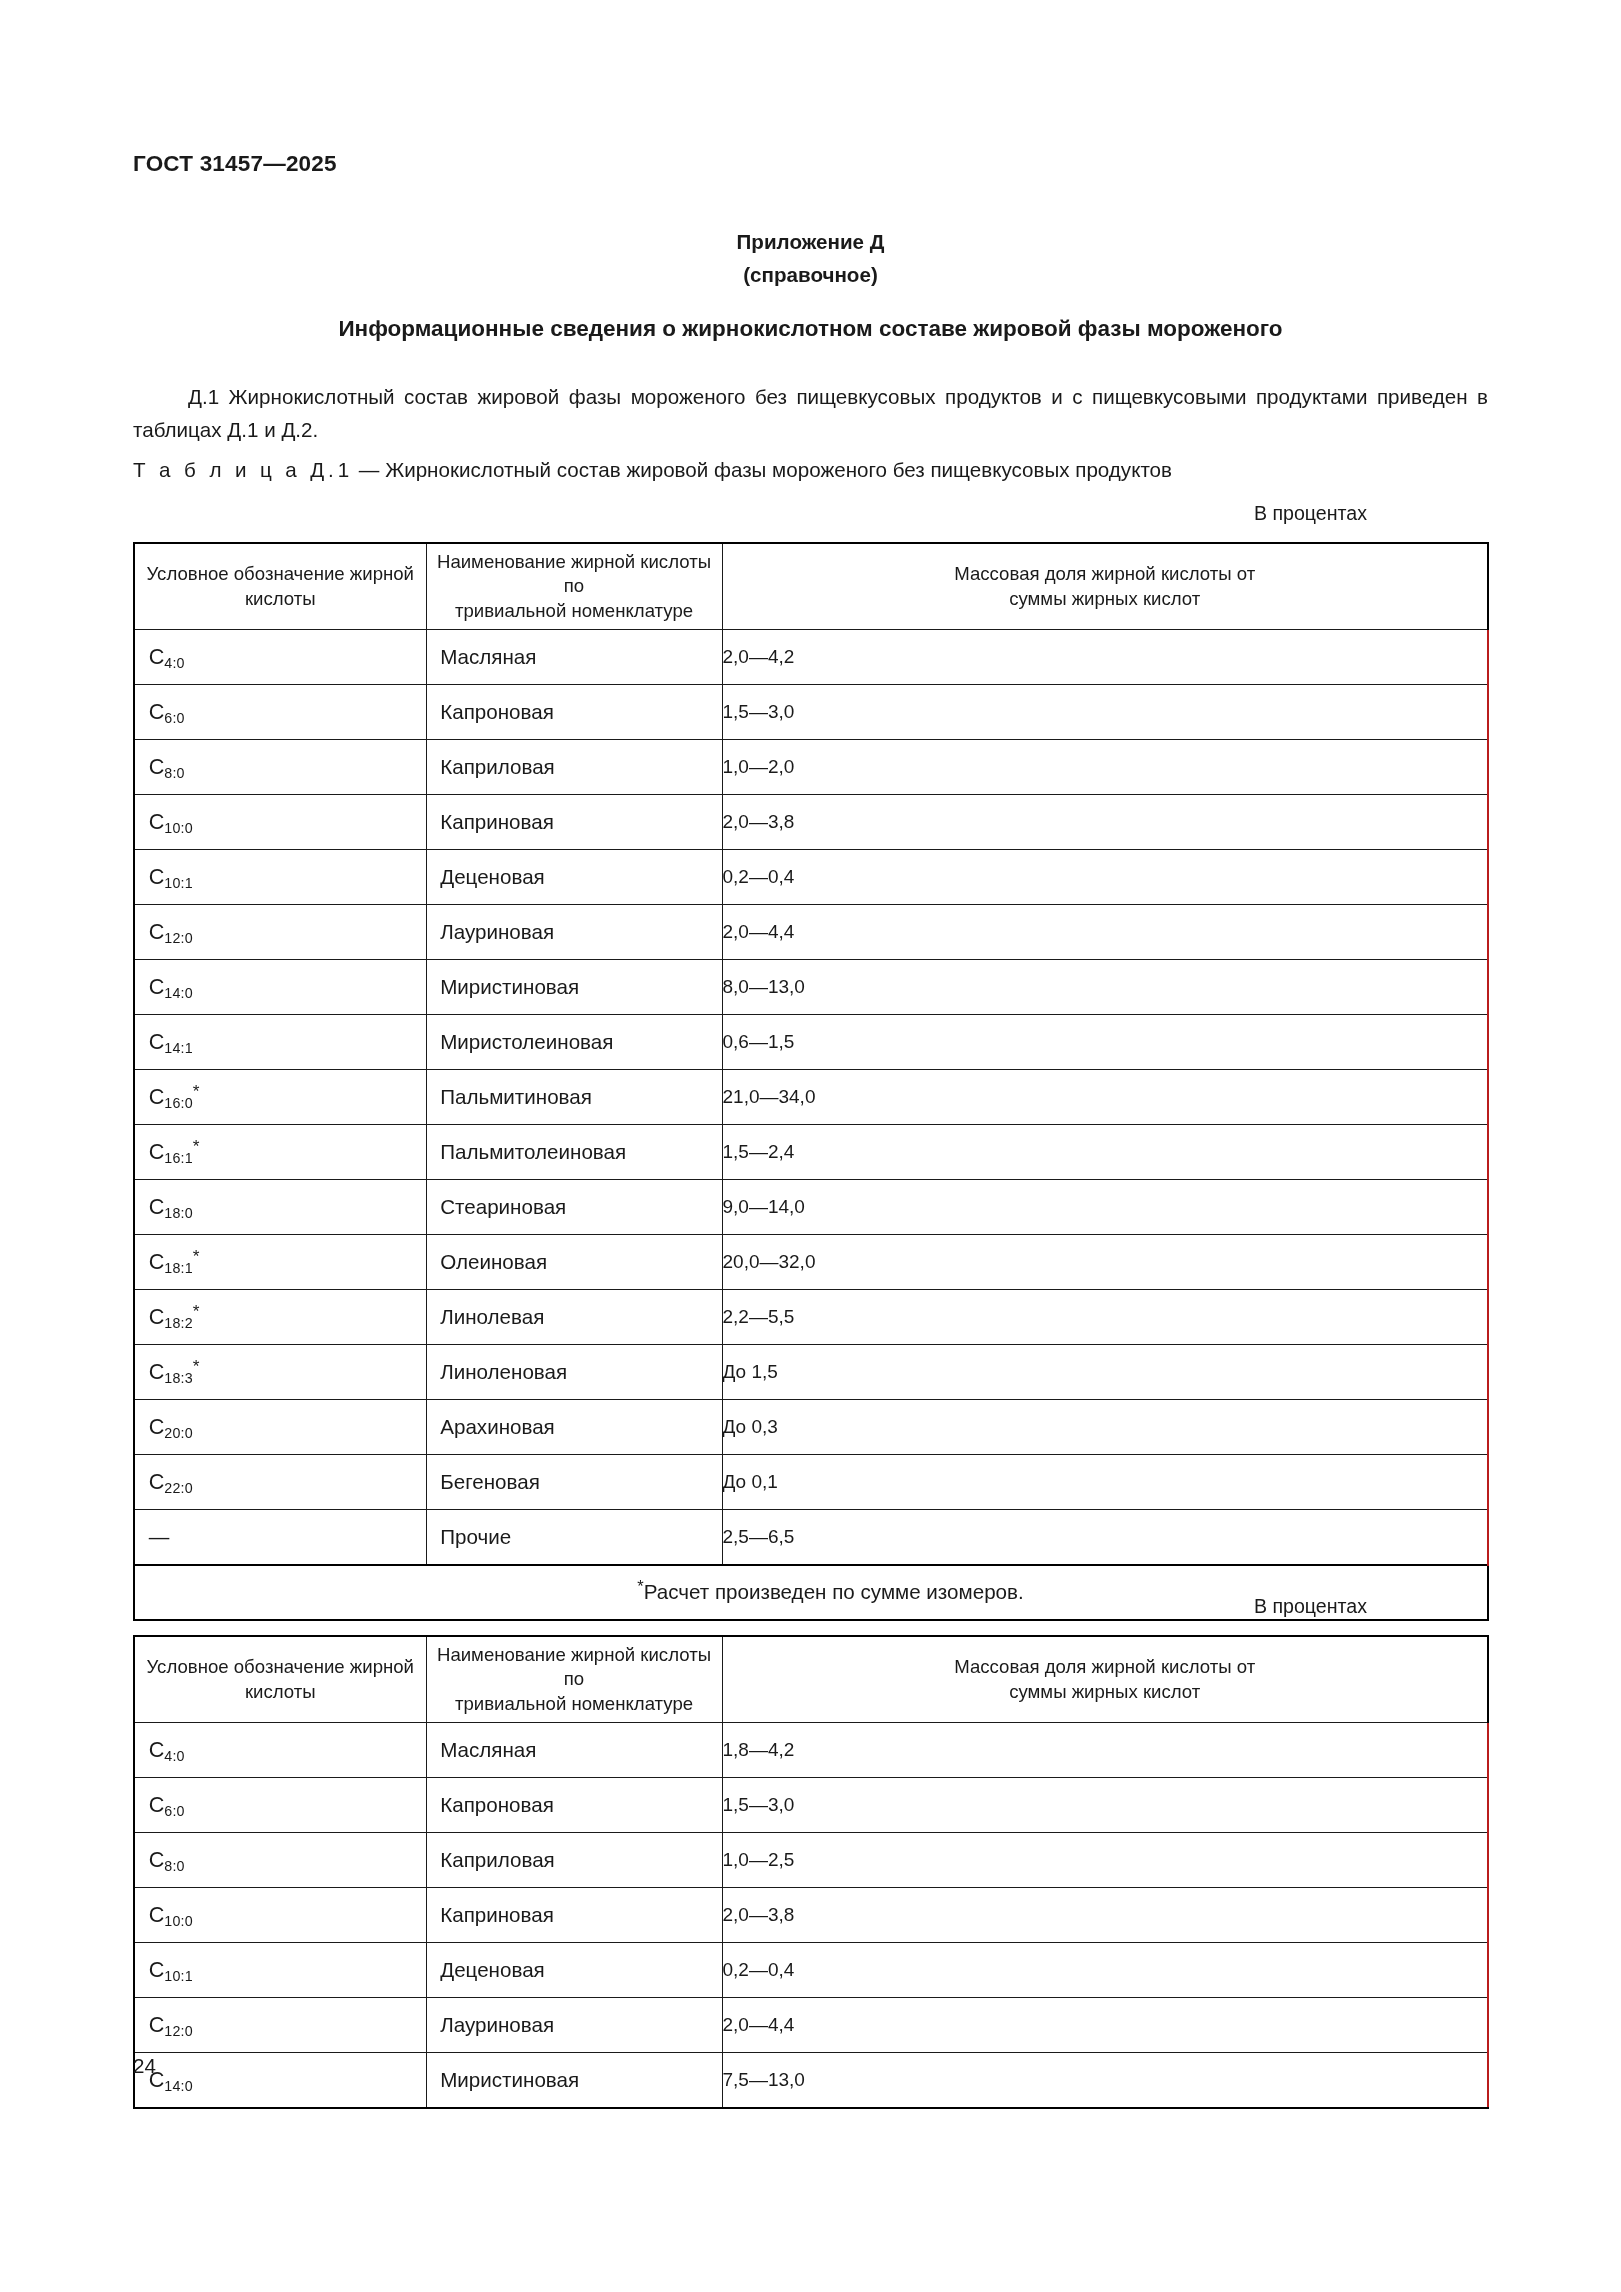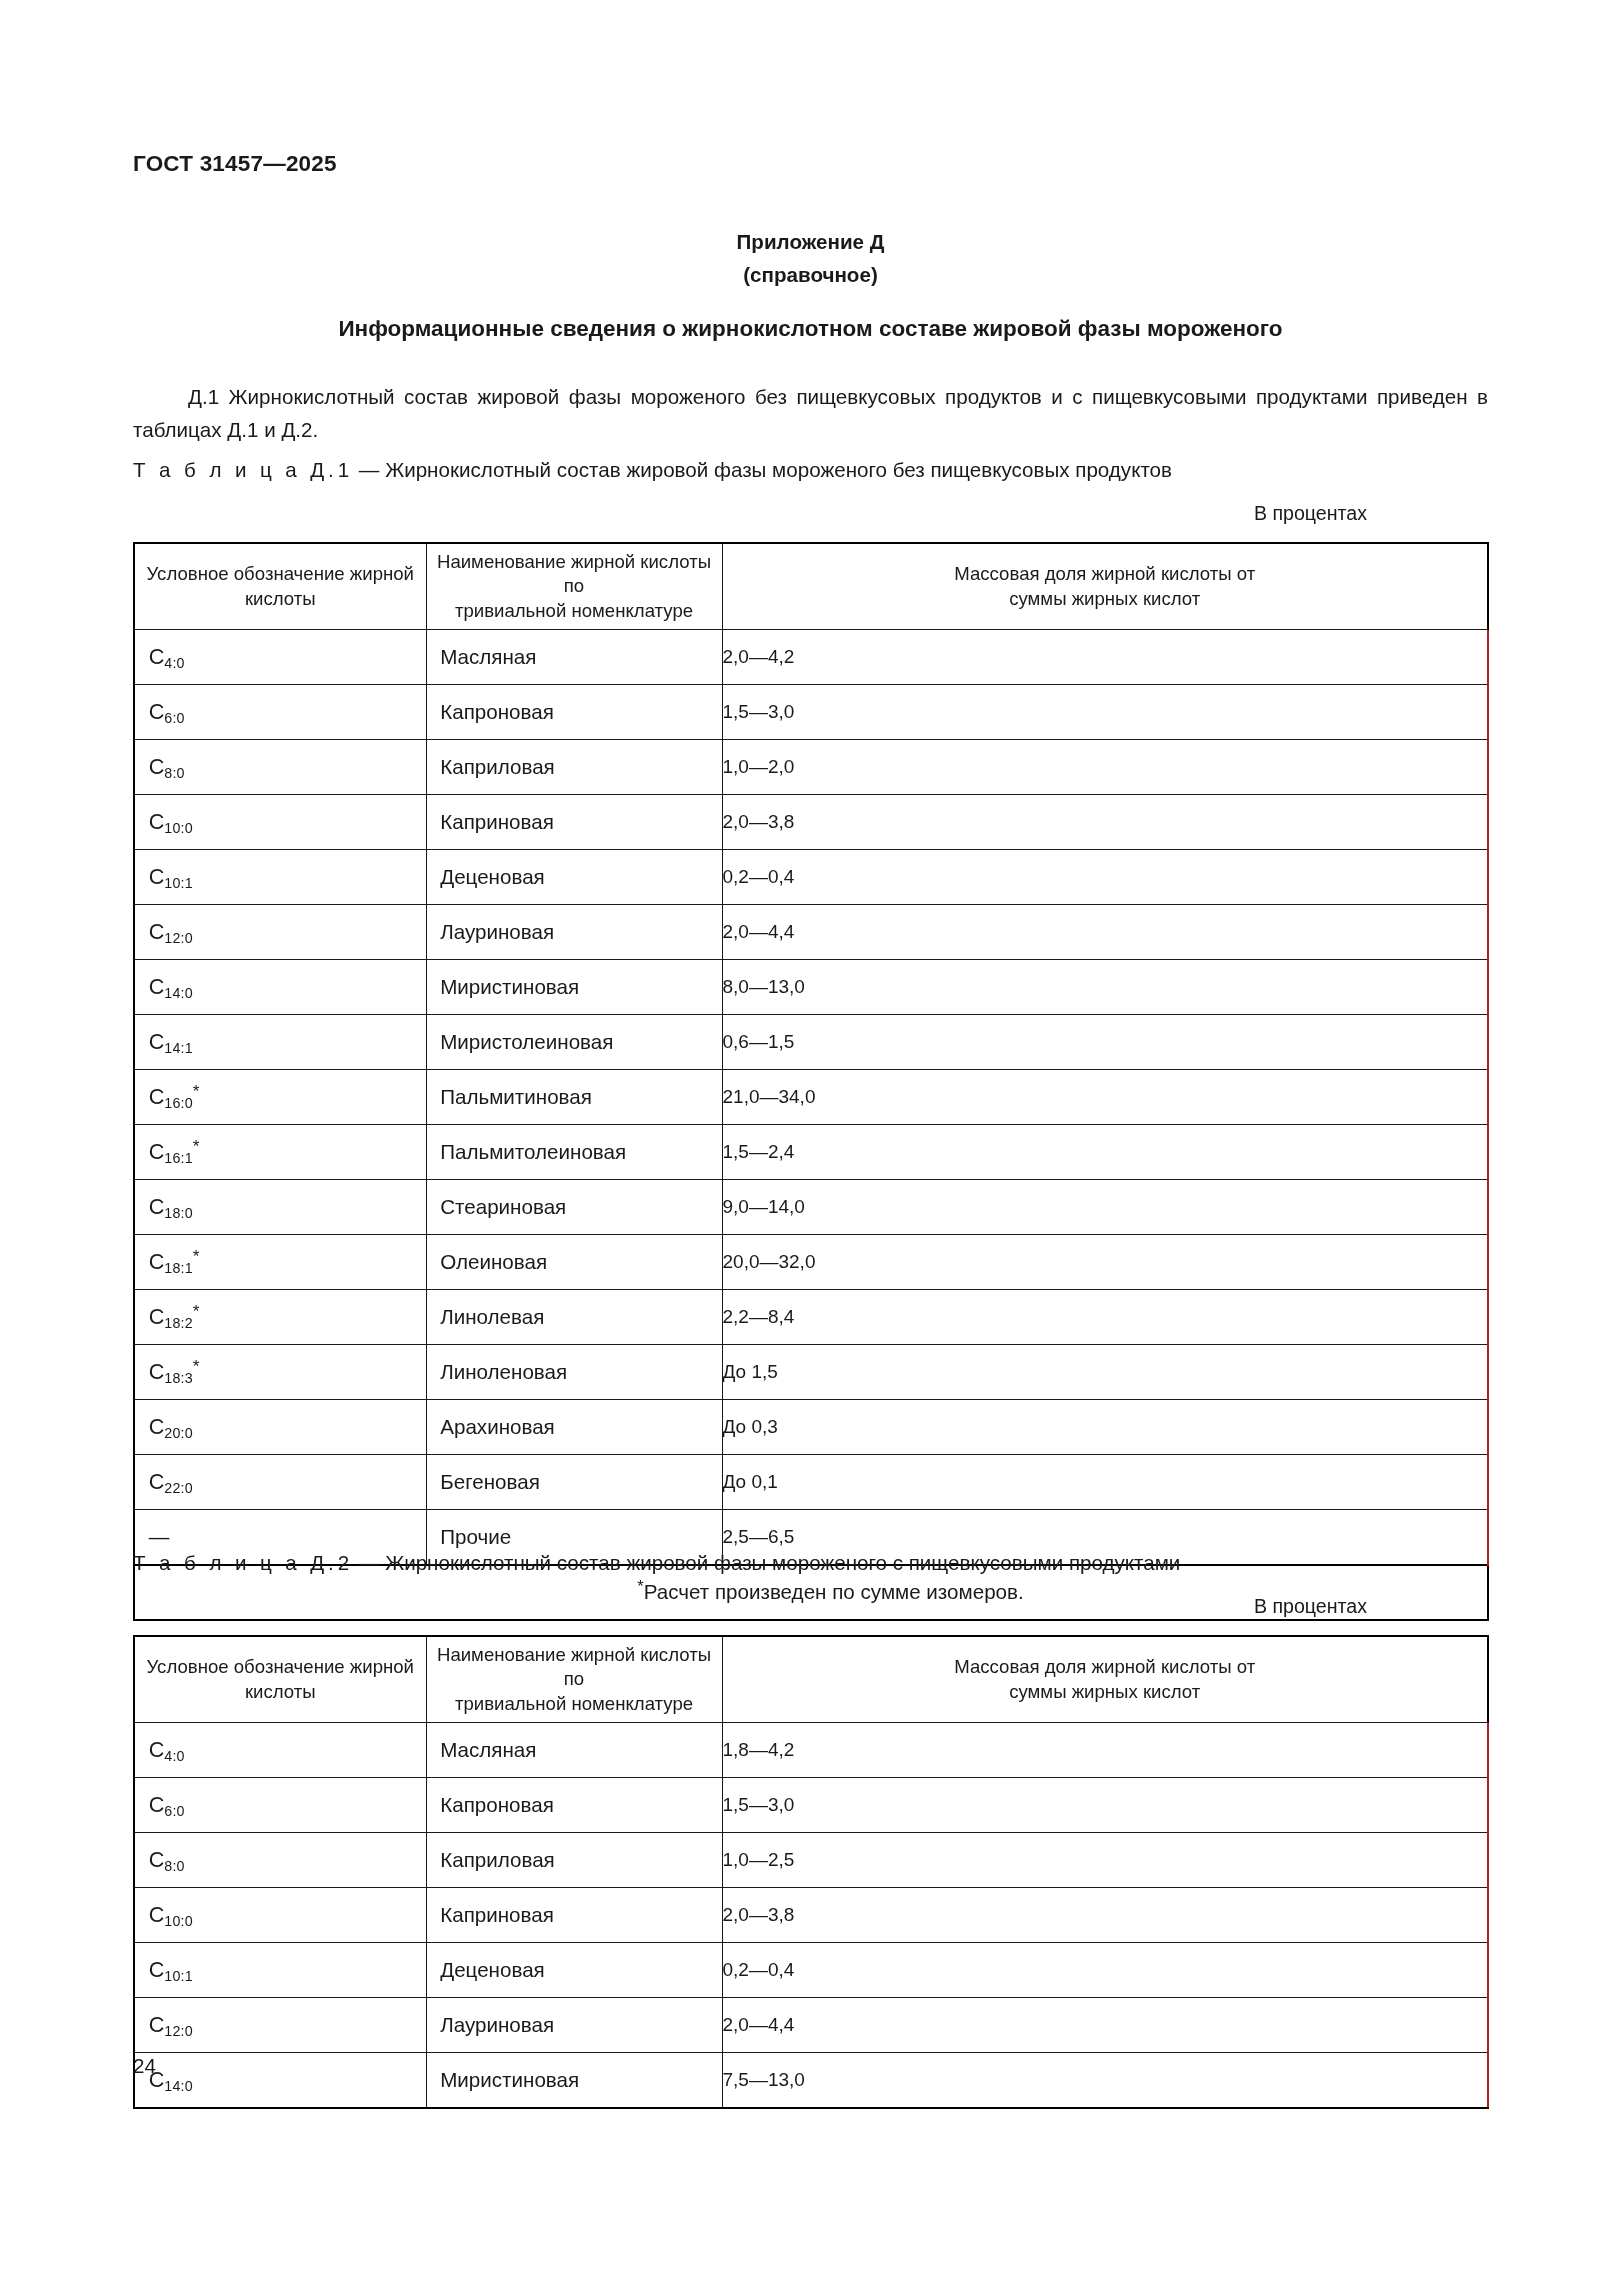--- a/index.html
+++ b/index.html
@@ -282,21 +282,21 @@
           <td class="val">9,0—14,0</td>
         </tr>
         <tr>
           <td class="code"><span>C</span><sub class="ix">18:1</sub><sup class="star">*</sup></td>
           <td class="name">Олеиновая</td>
           <td class="val">20,0—32,0</td>
         </tr>
         <tr>
           <td class="code"><span>C</span><sub class="ix">18:2</sub><sup class="star">*</sup></td>
           <td class="name">Линолевая</td>
-          <td class="val">2,2—8,4</td>
+          <td class="val">2,2—5,5</td>
         </tr>
         <tr>
           <td class="code"><span>C</span><sub class="ix">18:3</sub><sup class="star">*</sup></td>
           <td class="name">Линоленовая</td>
           <td class="val">До 1,5</td>
         </tr>
         <tr>
           <td class="code"><span>C</span><sub class="ix">20:0</sub></td>
           <td class="name">Арахиновая</td>
           <td class="val">До 0,3</td>
@@ -310,23 +310,20 @@
           <td class="code"><span class="dash-cell">—</span></td>
           <td class="name">Прочие</td>
           <td class="val">2,5—6,5</td>
         </tr>
         <tr class="footnote-row">
           <td colspan="3"><span class="fn-star">*</span><span>Расчет произведен по сумме изомеров.</span></td>
         </tr>
       </tbody>
   </table>
 
-  <div class="tbl-caption" style="top:1550px;">
-    <span class="sp">Т а б л и ц а  Д.2</span><span> — </span><span>Жирнокислотный состав жировой фазы мороженого с пищевкусовыми продуктами</span>
-  </div>
   <div class="units-line" style="top:1595px;">В процентах</div>
 
   <table class="gost-table" style="top:1635px;">
     <colgroup>
         <col class="c1">
         <col class="c2">
         <col class="c3">
       </colgroup>
     <thead>
       <tr>

